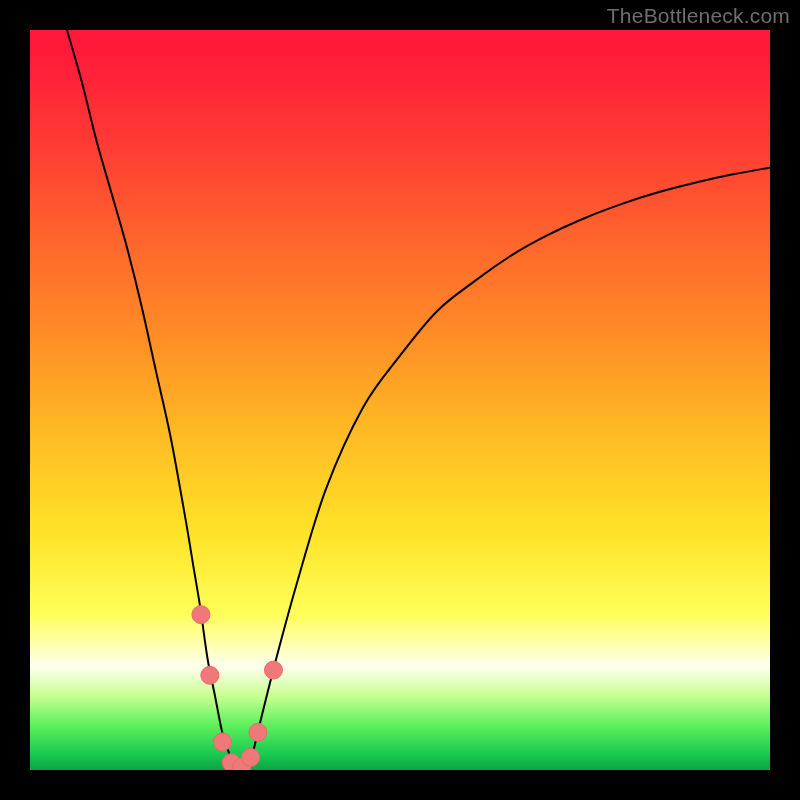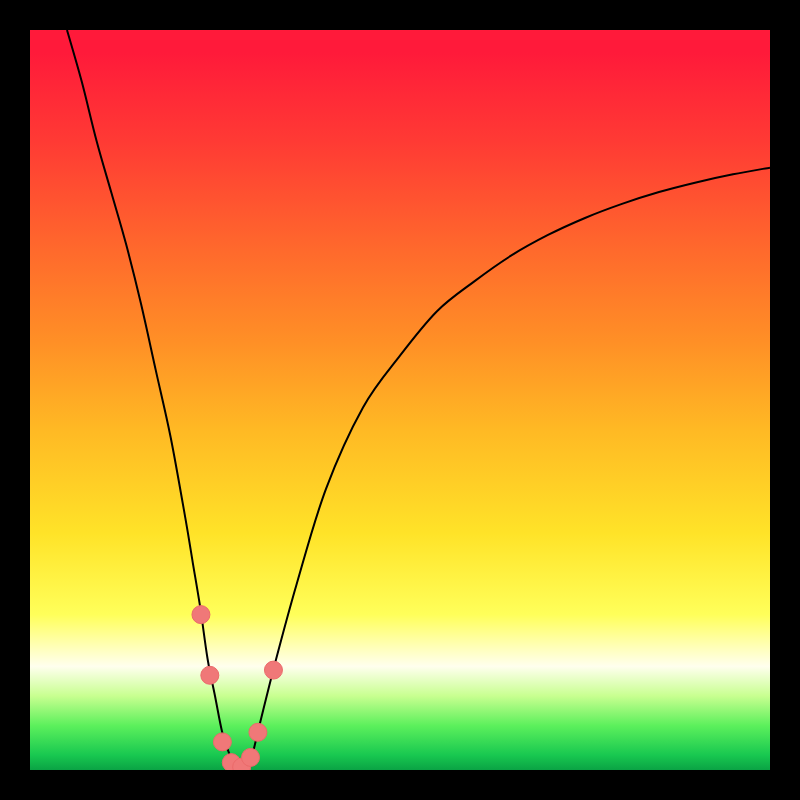--- a/index.html
+++ b/index.html
@@ -71,13 +71,14 @@
           <circle cx="179.82" cy="645.28" r="9" fill="#f07878" stroke="#eb6a6a" stroke-width="1"></circle>
           <circle cx="192.40" cy="711.88" r="9" fill="#f07878" stroke="#eb6a6a" stroke-width="1"></circle>
           <circle cx="201.28" cy="732.60" r="9" fill="#f07878" stroke="#eb6a6a" stroke-width="1"></circle>
           <circle cx="211.64" cy="737.04" r="9" fill="#f07878" stroke="#eb6a6a" stroke-width="1"></circle>
           <circle cx="220.52" cy="727.42" r="9" fill="#f07878" stroke="#eb6a6a" stroke-width="1"></circle>
           <circle cx="227.92" cy="702.26" r="9" fill="#f07878" stroke="#eb6a6a" stroke-width="1"></circle>
           <circle cx="243.46" cy="640.10" r="9" fill="#f07878" stroke="#eb6a6a" stroke-width="1"></circle>
         </g>
     </svg>
   </div>
+  <div class="watermark">TheBottleneck.com</div>
 </div>
 
 </body></html>

